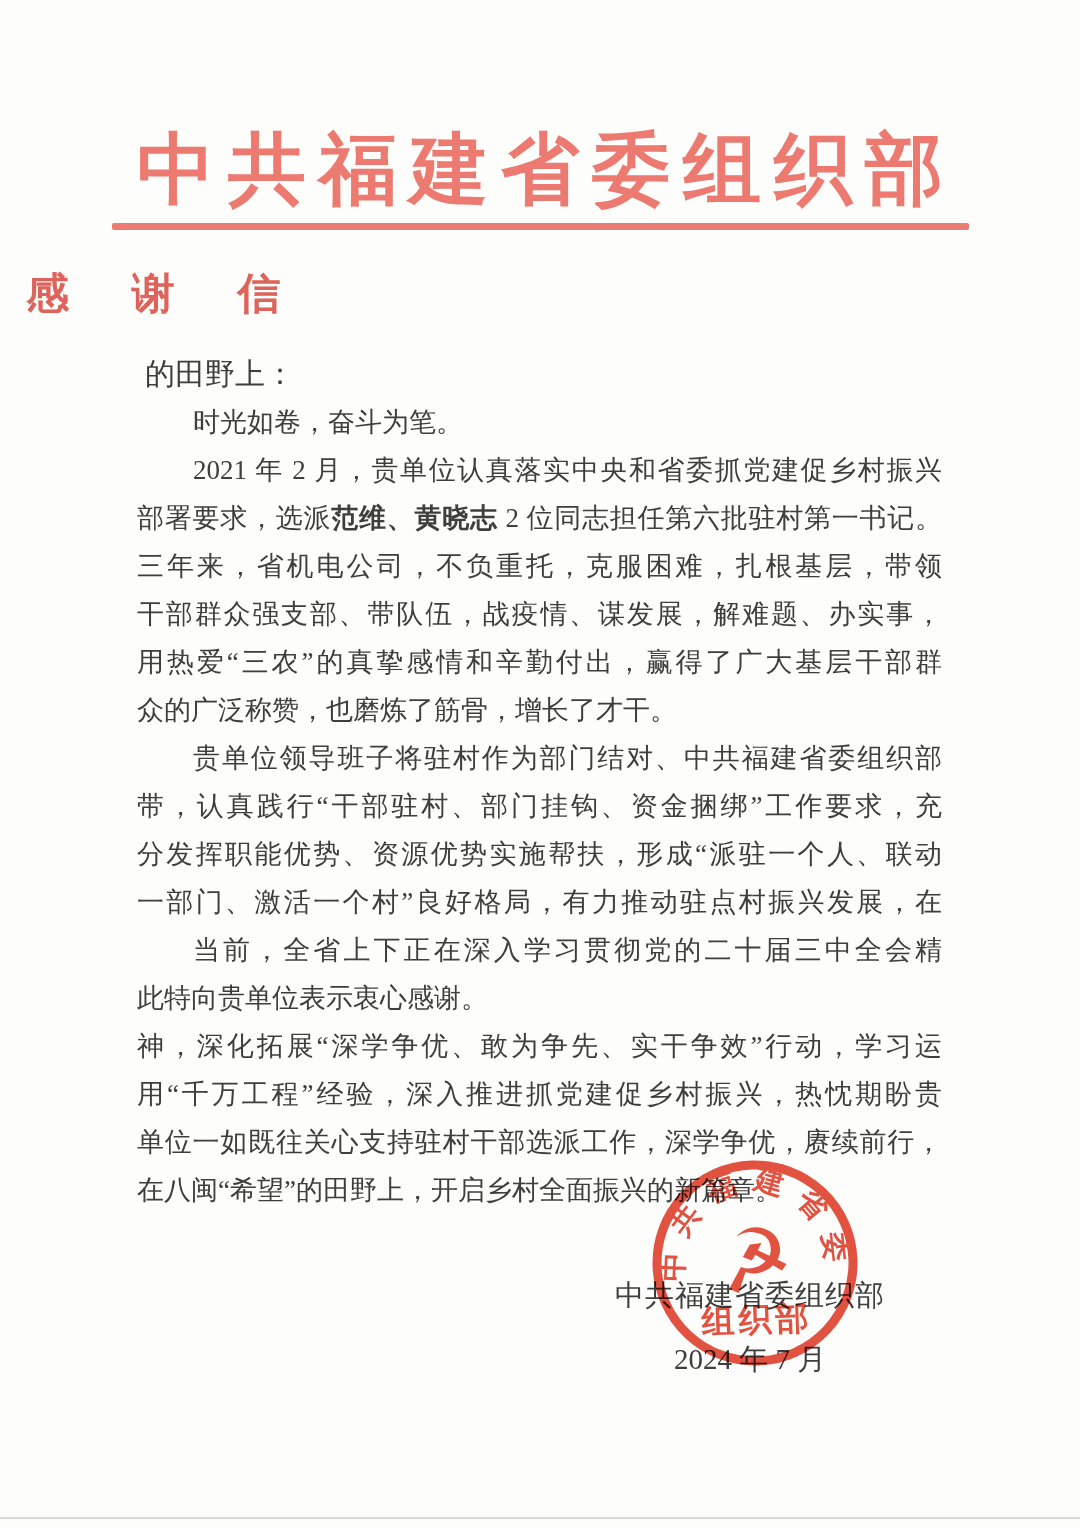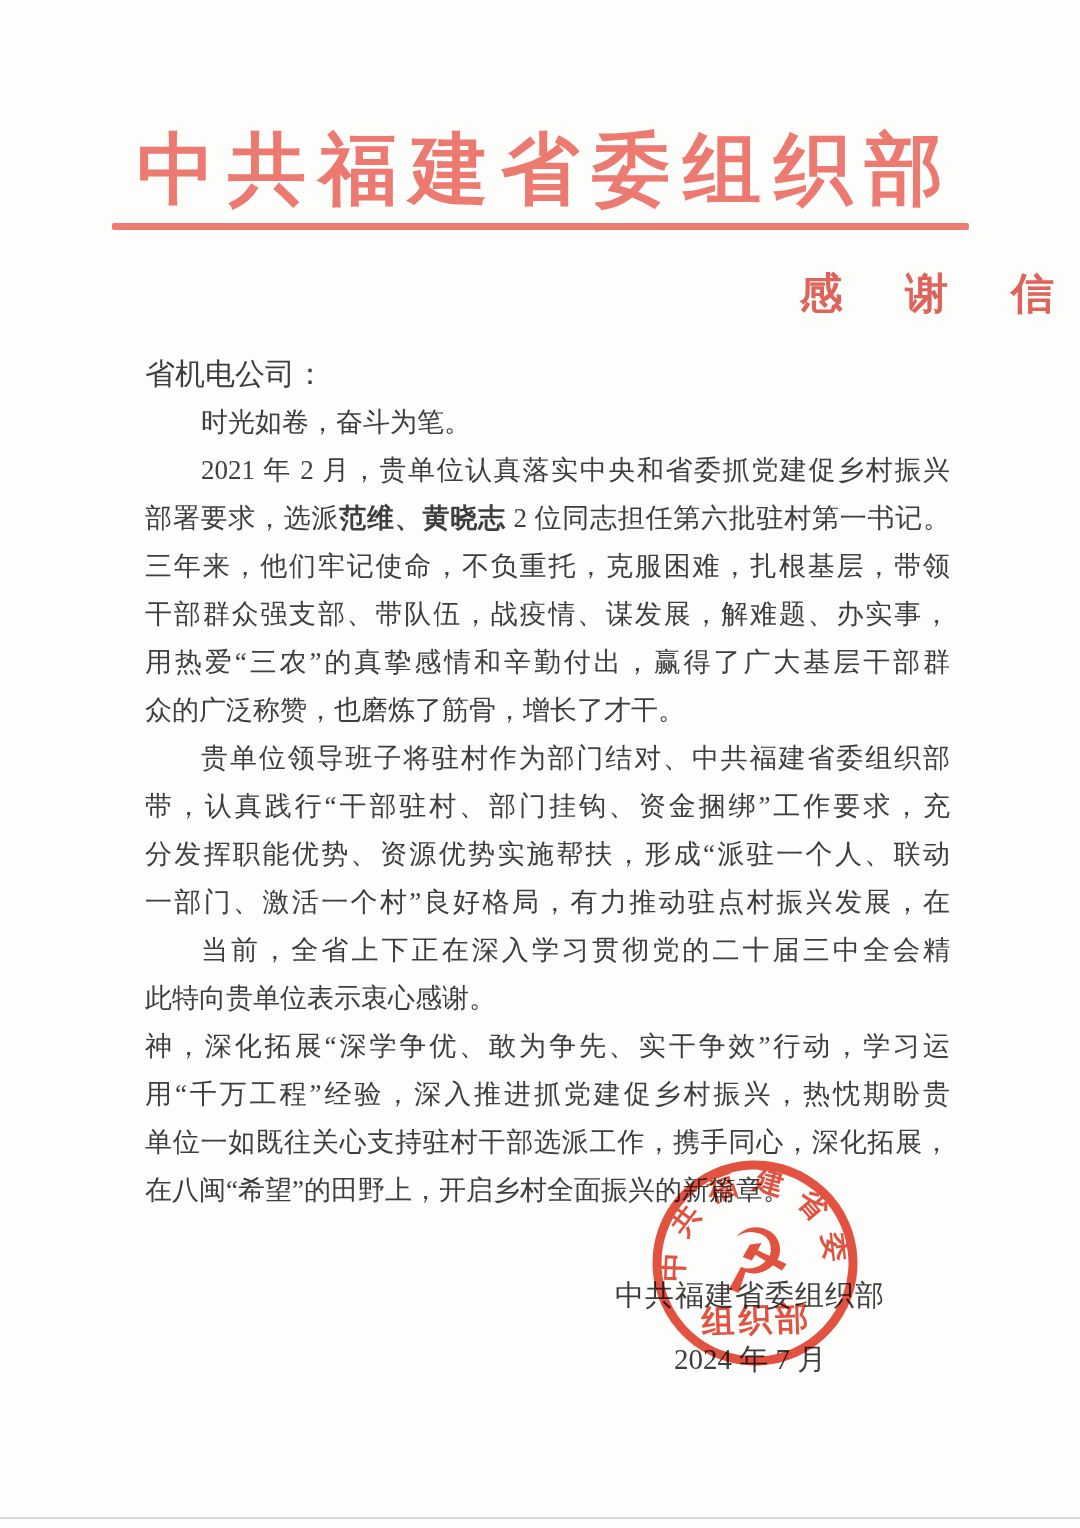--- a/index.html
+++ b/index.html
@@ -19,33 +19,33 @@
     color:#ec7a71;
   }
   .header-rule{
     position:absolute;top:223px;left:112px;width:857px;height:7px;
     background:#ec7b72;border-radius:2px;
   }
 
   
   .doc-title{
     position:absolute;top:266px;left:0;width:100%;
-    text-align:right;
+    text-align:left;
     font-size:43px;font-weight:bold;line-height:56px;
     letter-spacing:26px;text-indent:26px;
     color:#dd635b;
   }
 
   
   .salutation{
     position:absolute;top:350px;left:145px;width:805px;height:48px;
     font-size:30px;line-height:48px;color:#3e3e3e;
   }
   .body-block{
-    position:absolute;top:398px;left:145px;width:805px;
+    position:absolute;top:398px;left:137px;width:805px;
     color:#3e3e3e;
   }
   .line{
     height:48px;line-height:48px;font-size:27px;
     text-align:justify;text-align-last:justify;
     white-space:nowrap;
   }
   .line.end{text-align:left;text-align-last:left;}
   .line.ind{text-indent:56px;}
   .bold-name{font-weight:bold;}
@@ -76,39 +76,39 @@
 </head>
 <body>
 
 <div class="page">
 
   <div class="letterhead">中共福建省委组织部</div>
   <div class="header-rule"></div>
 
   <div class="doc-title">感 谢 信</div>
 
-  <div class="salutation">省机电公司：</div>
+  <div class="salutation">的田野上：</div>
 
   <div class="body-block">
     <div class="line ind end">时光如卷，奋斗为笔。</div>
     <div class="line ind">2021 年 2 月，贵单位认真落实中央和省委抓党建促乡村振兴</div>
     <div class="line"><span>部署要求，选派</span><span class="bold-name">范维、黄晓志</span><span> 2 位同志担任第六批驻村第一书记。</span></div>
-    <div class="line">三年来，他们牢记使命，不负重托，克服困难，扎根基层，带领</div>
+    <div class="line">三年来，省机电公司，不负重托，克服困难，扎根基层，带领</div>
     <div class="line">干部群众强支部、带队伍，战疫情、谋发展，解难题、办实事，</div>
     <div class="line">用热爱“三农”的真挚感情和辛勤付出，赢得了广大基层干部群</div>
     <div class="line end">众的广泛称赞，也磨炼了筋骨，增长了才干。</div>
     <div class="line ind">贵单位领导班子将驻村作为部门结对、中共福建省委组织部</div>
     <div class="line">带，认真践行“干部驻村、部门挂钩、资金捆绑”工作要求，充</div>
     <div class="line">分发挥职能优势、资源优势实施帮扶，形成“派驻一个人、联动</div>
     <div class="line">一部门、激活一个村”良好格局，有力推动驻点村振兴发展，在</div>
     <div class="line ind">当前，全省上下正在深入学习贯彻党的二十届三中全会精</div>
     <div class="line end">此特向贵单位表示衷心感谢。</div>
     <div class="line">神，深化拓展“深学争优、敢为争先、实干争效”行动，学习运</div>
     <div class="line">用“千万工程”经验，深入推进抓党建促乡村振兴，热忱期盼贵</div>
-    <div class="line">单位一如既往关心支持驻村干部选派工作，携手同心，深化拓展，</div>
+    <div class="line">单位一如既往关心支持驻村干部选派工作，深学争优，赓续前行，</div>
     <div class="line end">在八闽“希望”的田野上，开启乡村全面振兴的新篇章。</div>
   </div>
 
   <div class="sig-block">
     <div class="sig-name">中共福建省委组织部</div>
     <div class="sig-date">2024 年 7 月</div>
   </div>
 
   <div class="seal">
     <svg viewBox="-111 -111 222 222" xmlns="http://www.w3.org/2000/svg">

